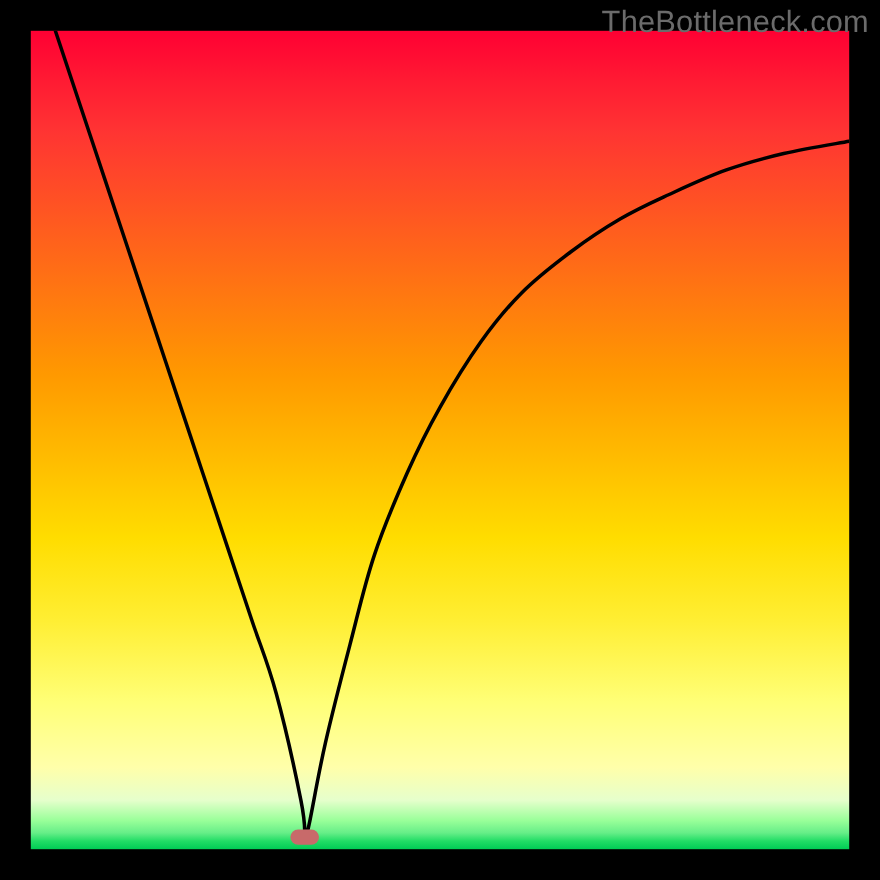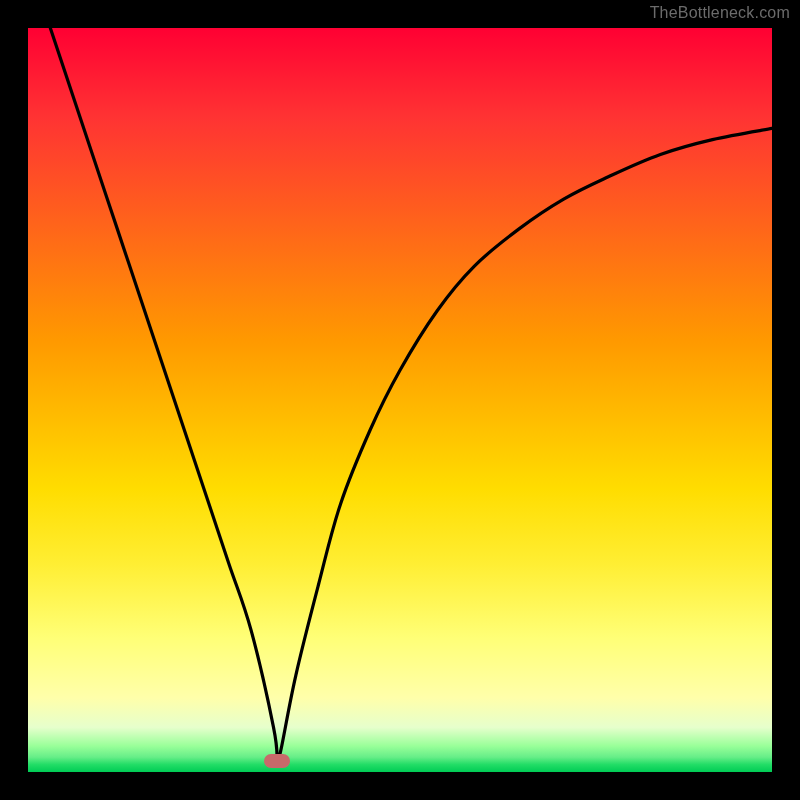--- a/index.html
+++ b/index.html
@@ -40,21 +40,21 @@
       #66ee88 98%,
       #22dd66 99%,
       #00cc55 100%
     );
   }
   .watermark {
     position: absolute;
     top: 4px;
     right: 10px;
     color: #6b6b6b;
-    font-size: 16px;
+    font-size: 28px;
     font-weight: 500;
     letter-spacing: 0.2px;
     user-select: none;
   }
   svg.curve {
     position: absolute;
     left: 0;
     top: 0;
     width: 744px;
     height: 744px;

